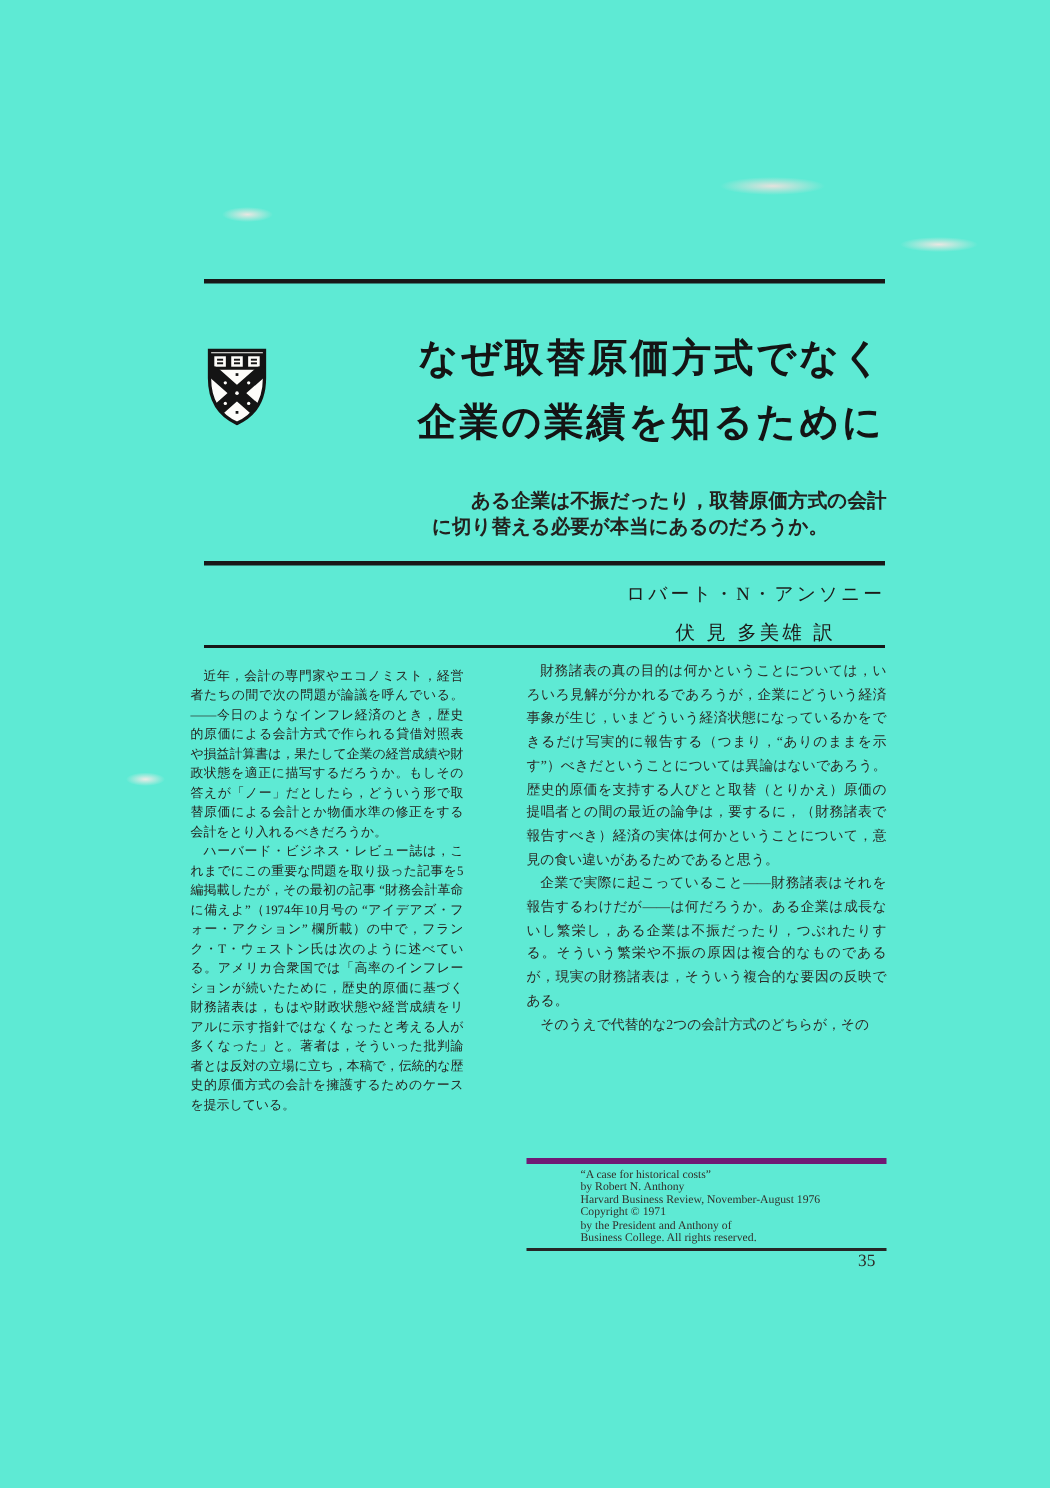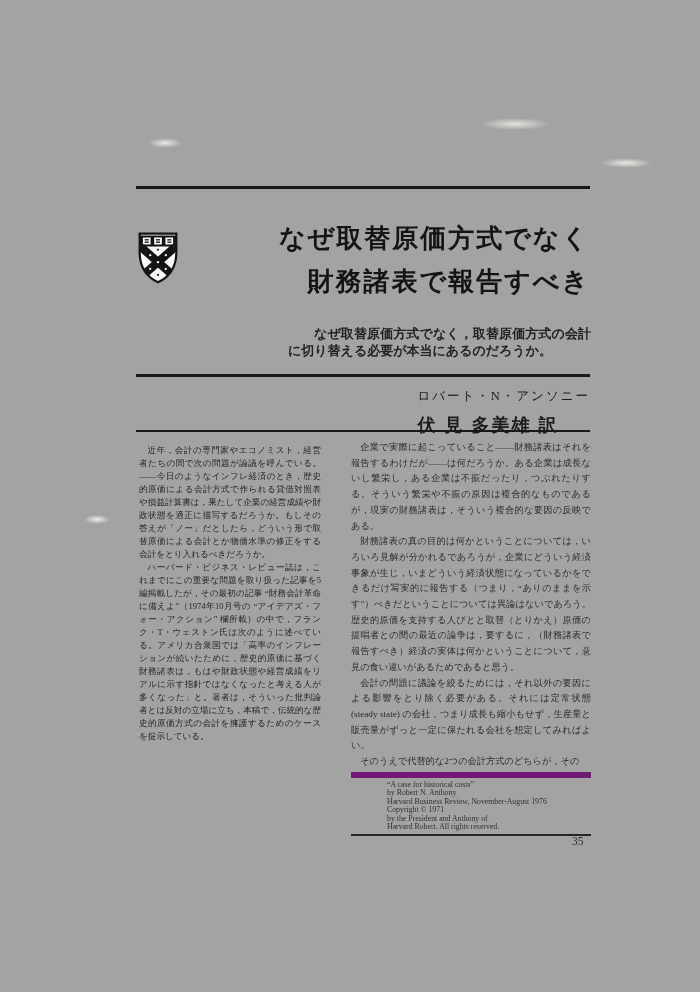--- a/index.html
+++ b/index.html
@@ -3,21 +3,21 @@
 <meta charset="utf-8">
 <style>
   html,body{margin:0;padding:0;}
   body{
     width:700px;height:992px;
     background:#fbfaf6;
     font-family:"Liberation Serif","DejaVu Serif",serif;
     color:#2b2824;
     overflow:hidden;
   }
-  .page{position:relative;width:700px;height:992px;background:#a3a3a3;}
+  .page{position:relative;width:700px;height:992px;background:#5eead4;}
 
   .rule{position:absolute;left:136px;width:454px;background:#181818;}
   .rule-top{top:186px;height:3px;}
   .rule-mid{top:374px;height:3px;}
   .rule-byline{top:430px;height:2px;}
 
   .shield{position:absolute;left:136px;top:228px;width:44px;height:59px;}
   .shield svg{display:block;width:100%;height:100%;}
 
   .title{
@@ -30,47 +30,47 @@
   }
   .title .title-line{display:block;}
 
   .subtitle{
     position:absolute;left:288px;top:325px;width:303px;margin:0;
     font-family:"Liberation Sans","DejaVu Sans",sans-serif;
     font-size:13px;line-height:17px;font-weight:700;
     text-align:justify;text-indent:26px;color:#23211e;
   }
 
-  .byline{position:absolute;right:110px;top:388px;text-align:left;}
+  .byline{position:absolute;right:110px;top:388px;text-align:center;}
   .author{
     font-size:12.5px;letter-spacing:2px;color:#1d1b19;
     font-family:"Liberation Serif","DejaVu Serif",serif;
     white-space:nowrap;
   }
   .translator{
     margin-top:8px;
-    font-size:18px;font-weight:700;letter-spacing:2px;color:#1d1b19;
+    font-size:13px;font-weight:400;letter-spacing:2px;color:#1d1b19;
     font-family:"Liberation Sans","DejaVu Sans",sans-serif;
     white-space:nowrap;
   }
 
   .col{position:absolute;text-align:justify;}
   .col p{margin:0;text-indent:1em;}
   .col-left{
-    left:139px;top:444px;width:182px;
+    left:127px;top:444px;width:182px;
     font-size:8.6px;line-height:13px;color:#262420;
   }
   .col-right{
     left:351px;top:440px;width:240px;
     font-size:9.2px;line-height:15.7px;color:#2c2a26;
   }
 
   .footnote{
     position:absolute;left:351px;top:772px;width:240px;
-    border-top:6px solid #701a75;border-bottom:2px solid #262626;
+    border-top:4px solid #701a75;border-bottom:2px solid #262626;
     padding:3px 0 3px 0;
   }
   .fn-line{
     padding-left:36px;
     font-family:"Liberation Serif","DejaVu Serif",serif;
     font-size:7.8px;line-height:8.4px;color:#33302b;
     white-space:nowrap;
   }
 
   .page-number{
@@ -124,50 +124,49 @@
         <circle cx="15.5" cy="42.5" r="1.2" fill="#fdfcf9"></circle>
         <circle cx="32.5" cy="42.5" r="1.2" fill="#fdfcf9"></circle>
         <rect x="23" y="20.5" width="2" height="2" fill="#141414"></rect>
         <rect x="23" y="48" width="2" height="2" fill="#141414"></rect>
       </g>
     </svg>
   </div>
 
   <h1 class="title">
     <span class="title-line">なぜ取替原価方式でなく</span>
-    <span class="title-line">財務諸表で報告すべき</span>
+    <span class="title-line">企業の業績を知るために</span>
   </h1>
 
-  <p class="subtitle">なぜ取替原価方式でなく，取替原価方式の会計に切り替える必要が本当にあるのだろうか。</p>
+  <p class="subtitle">ある企業は不振だったり，取替原価方式の会計に切り替える必要が本当にあるのだろうか。</p>
 
   <div class="rule rule-mid"></div>
 
   <div class="byline">
     <div class="author">ロバート・N・アンソニー</div>
     <div class="translator">伏 見 多美雄 訳</div>
   </div>
 
   <div class="rule rule-byline"></div>
 
   <div class="col col-left">
       <p>近年，会計の専門家やエコノミスト，経営者たちの間で次の問題が論議を呼んでいる。——今日のようなインフレ経済のとき，歴史的原価による会計方式で作られる貸借対照表や損益計算書は，果たして企業の経営成績や財政状態を適正に描写するだろうか。もしその答えが「ノー」だとしたら，どういう形で取替原価による会計とか物価水準の修正をする会計をとり入れるべきだろうか。</p>
       <p>ハーバード・ビジネス・レビュー誌は，これまでにこの重要な問題を取り扱った記事を5編掲載したが，その最初の記事 “財務会計革命に備えよ”（1974年10月号の “アイデアズ・フォー・アクション” 欄所載）の中で，フランク・T・ウェストン氏は次のように述べている。アメリカ合衆国では「高率のインフレーションが続いたために，歴史的原価に基づく財務諸表は，もはや財政状態や経営成績をリアルに示す指針ではなくなったと考える人が多くなった」と。著者は，そういった批判論者とは反対の立場に立ち，本稿で，伝統的な歴史的原価方式の会計を擁護するためのケースを提示している。</p>
     </div>
 
   <div class="col col-right">
+      <p>財務諸表の真の目的は何かということについては，いろいろ見解が分かれるであろうが，企業にどういう経済事象が生じ，いまどういう経済状態になっているかをできるだけ写実的に報告する（つまり，“ありのままを示す”）べきだということについては異論はないであろう。歴史的原価を支持する人びとと取替（とりかえ）原価の提唱者との間の最近の論争は，要するに，（財務諸表で報告すべき）経済の実体は何かということについて，意見の食い違いがあるためであると思う。</p>
       <p>企業で実際に起こっていること——財務諸表はそれを報告するわけだが——は何だろうか。ある企業は成長ないし繁栄し，ある企業は不振だったり，つぶれたりする。そういう繁栄や不振の原因は複合的なものであるが，現実の財務諸表は，そういう複合的な要因の反映である。</p>
-      <p>財務諸表の真の目的は何かということについては，いろいろ見解が分かれるであろうが，企業にどういう経済事象が生じ，いまどういう経済状態になっているかをできるだけ写実的に報告する（つまり，“ありのままを示す”）べきだということについては異論はないであろう。歴史的原価を支持する人びとと取替（とりかえ）原価の提唱者との間の最近の論争は，要するに，（財務諸表で報告すべき）経済の実体は何かということについて，意見の食い違いがあるためであると思う。</p>
-      <p>会計の問題に議論を絞るためには，それ以外の要因による影響をとり除く必要がある。それには定常状態 (steady state) の会社，つまり成長も縮小もせず，生産量と販売量がずっと一定に保たれる会社を想定してみればよい。</p>
       <p>そのうえで代替的な2つの会計方式のどちらが，その</p>
     </div>
 
   <div class="footnote">
       <div class="fn-line">“A case for historical costs”</div>
       <div class="fn-line">by Robert N. Anthony</div>
       <div class="fn-line">Harvard Business Review, November-August 1976</div>
       <div class="fn-line">Copyright © 1971</div>
       <div class="fn-line">by the President and Anthony of</div>
-      <div class="fn-line">Harvard Robert. All rights reserved.</div>
+      <div class="fn-line">Business College. All rights reserved.</div>
     </div>
 
   <div class="page-number">35</div>
 
 </div>
 
 </body></html>

